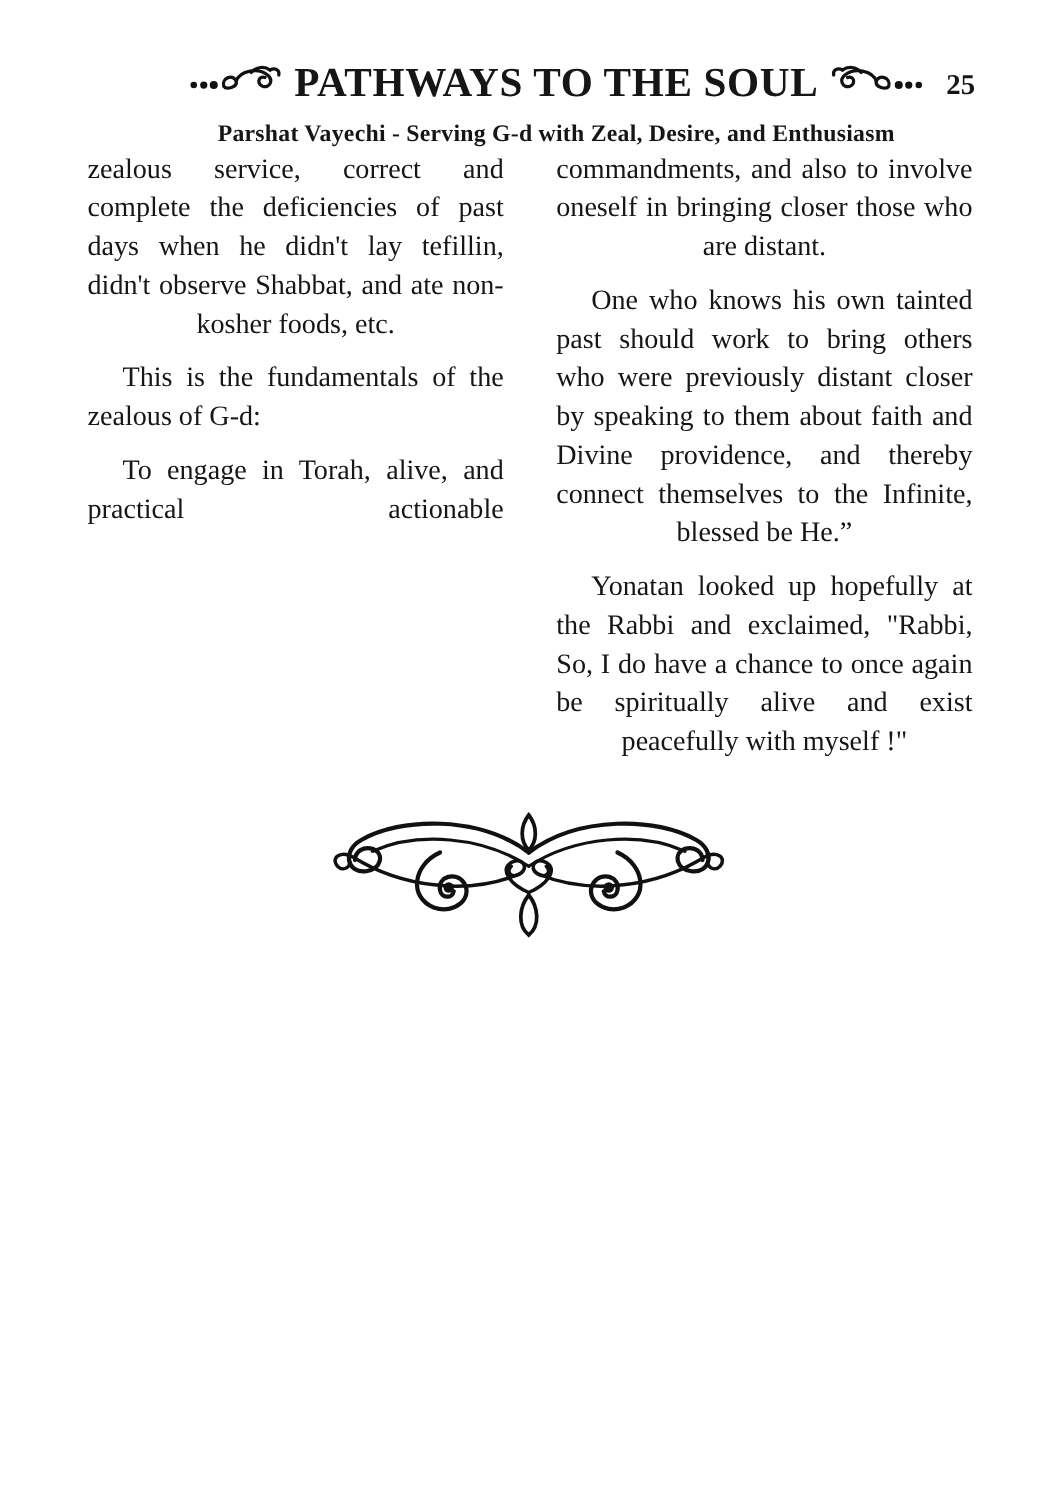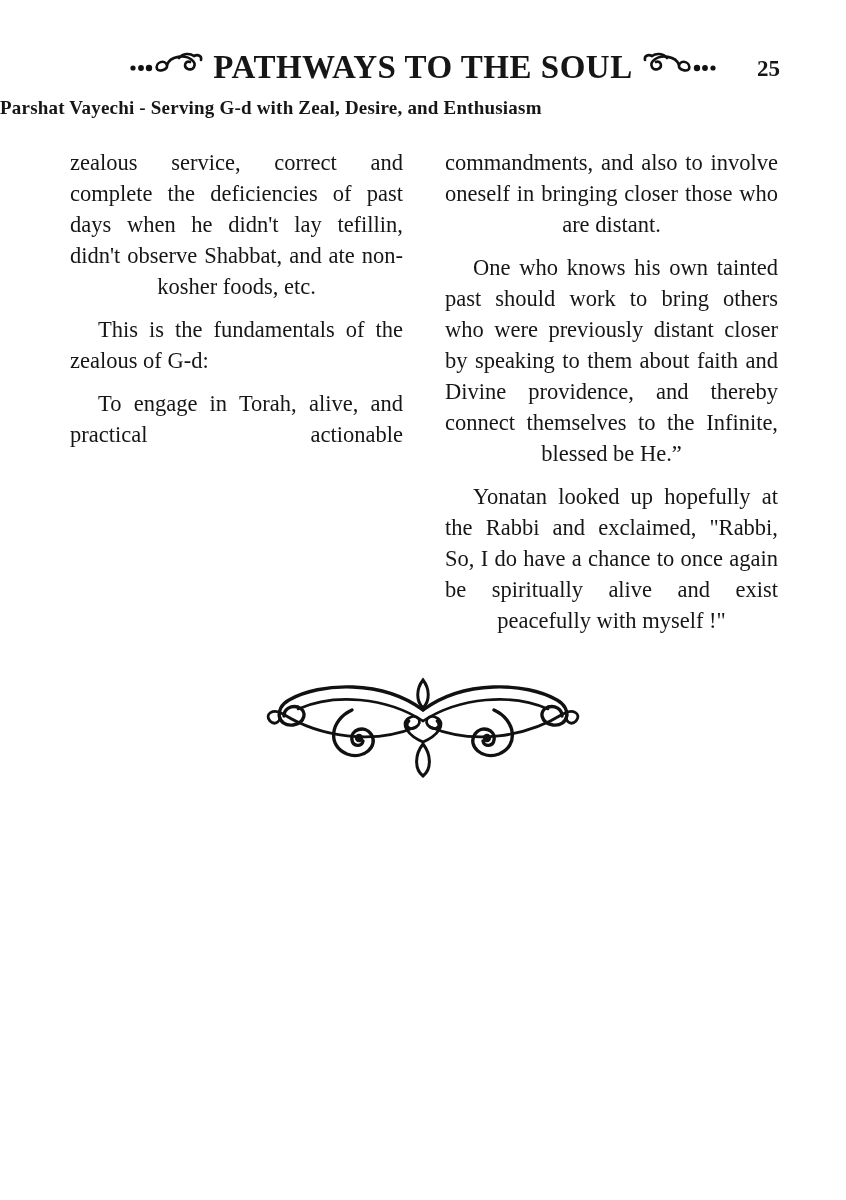--- a/index.html
+++ b/index.html
@@ -10,20 +10,21 @@
   body {
     width: 846px;
     height: 1200px;
     font-family: "Liberation Serif", serif;
     color: #161616;
     position: relative;
     overflow: hidden;
   }
   .header {
     padding-top: 46px;
+    padding-left: 44px;
   }
   .title-row {
     position: relative;
     display: flex;
     justify-content: center;
     align-items: center;
     gap: 8px;
     height: 42px;
   }
   .page-title {
@@ -40,30 +41,30 @@
     transform: translateY(-44%);
     font-size: 23px;
     font-weight: bold;
     margin-left: 40px;
   }
   .ornament {
     display: inline-block;
     flex: 0 0 auto;
   }
   .subtitle {
+    text-align: center;
     font-weight: bold;
     font-size: 19px;
     margin-top: 9px;
     letter-spacing: 0.2px;
   }
   .columns {
     display: flex;
     column-gap: 42px;
     padding: 0 68px 0 70px;
-    margin-top: 28px;
   }
   .col {
     flex: 1 1 0;
     font-size: 22.5px;
     line-height: 31px;
     min-width: 0;
   }
   .col p {
     margin: 0 0 12px 0;
     text-align: justify;

